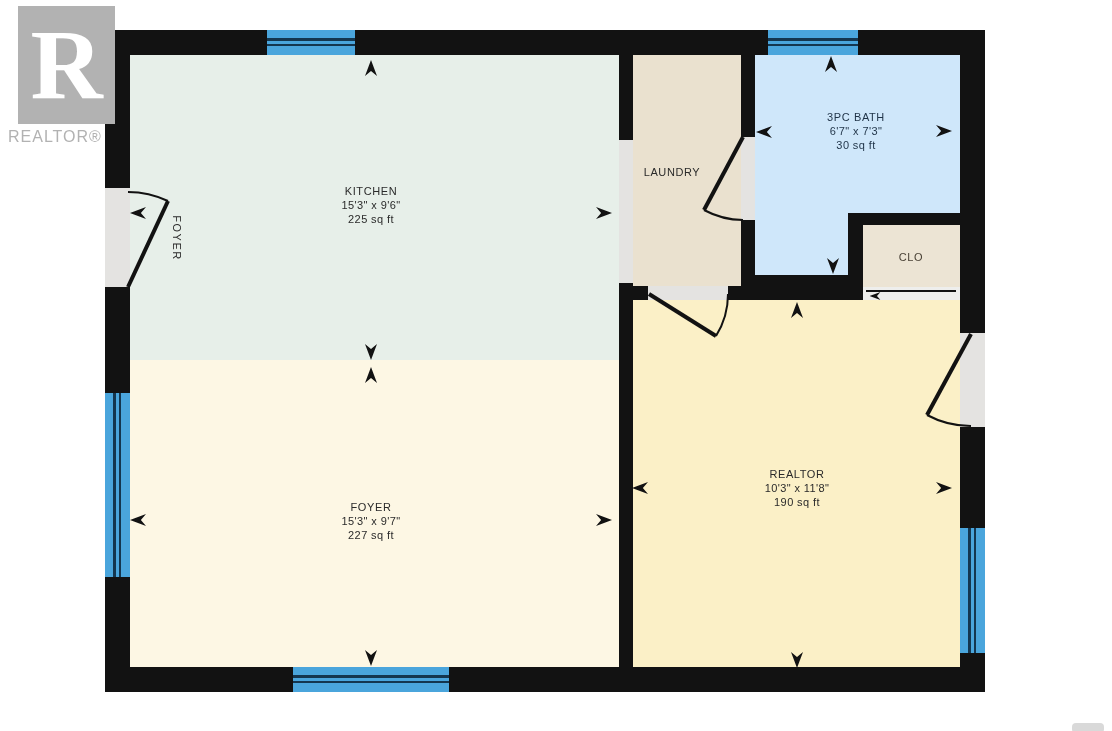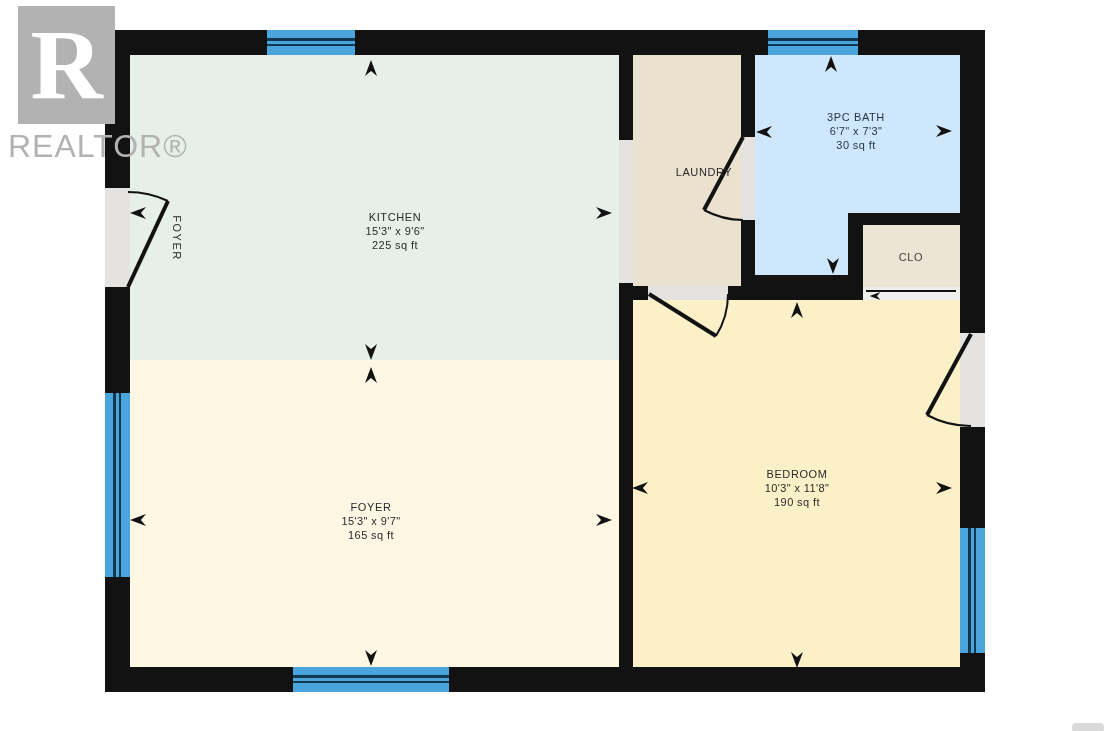--- a/index.html
+++ b/index.html
@@ -82,21 +82,21 @@
   .logo{position:absolute;left:8px;top:6px;width:120px;text-align:left;}
   .logo-box{
     width:97px;height:118px;margin-left:10px;background:var(--logo-gray);
     display:flex;align-items:center;justify-content:center;
   }
   .logo-r{
     color:#ffffff;font-size:100px;font-weight:bold;line-height:100px;
     font-family:"Liberation Serif", serif;
   }
   .logo-word{
-    margin-top:4px;color:var(--logo-gray);font-size:32px;letter-spacing:1px;
+    margin-top:4px;color:var(--logo-gray);font-size:16px;letter-spacing:1px;
     font-family:"Liberation Sans", sans-serif;white-space:nowrap;
   }
   .corner-pill{
     position:absolute;left:1072px;top:723px;width:32px;height:10px;
     background:#d9d9d9;border-radius:4px;
   }
 </style>
 </head>
 <body>
 
@@ -163,48 +163,48 @@
   <span class="dart up" style="left:831px;top:64px;"></span>
   <span class="dart left" style="left:764px;top:132px;"></span>
   <span class="dart" style="left:944px;top:131px;"></span>
   <span class="dart down" style="left:833px;top:266px;"></span>
 
   <span class="dart up" style="left:797px;top:310px;"></span>
   <span class="dart left" style="left:640px;top:488px;"></span>
   <span class="dart" style="left:944px;top:488px;"></span>
   <span class="dart down" style="left:797px;top:660px;"></span>
 
-  <div class="room-label" style="left:371px;top:231px;margin-left:24px;">
+  <div class="room-label" style="left:371px;top:205px;">
     <div class="rname">KITCHEN</div>
     <div class="rdim">15'3" x 9'6"</div>
     <div class="rarea">225 sq ft</div>
   </div>
 
   <div class="room-label" style="left:371px;top:521px;">
     <div class="rname">FOYER</div>
     <div class="rdim">15'3" x 9'7"</div>
-    <div class="rarea">165 sq ft</div>
-  </div>
-
-  <div class="room-label" style="left:704px;top:172px;">
+    <div class="rarea">227 sq ft</div>
+  </div>
+
+  <div class="room-label" style="left:672px;top:172px;">
     <div class="rname">LAUNDRY</div>
   </div>
 
   <div class="room-label lbl-bath" style="left:856px;top:131px;">
     <div class="rname">3PC BATH</div>
     <div class="rdim">6'7" x 7'3"</div>
     <div class="rarea">30 sq ft</div>
   </div>
 
   <div class="room-label lbl-clo" style="left:911px;top:257px;">
     <div class="rname">CLO</div>
   </div>
 
   <div class="room-label" style="left:797px;top:488px;">
-    <div class="rname">BEDROOM</div>
+    <div class="rname">REALTOR</div>
     <div class="rdim">10'3" x 11'8"</div>
     <div class="rarea">190 sq ft</div>
   </div>
 
   <div class="foyer-label" style="left:177px;top:238px;">FOYER</div>
 
 </div>
 
 <div class="logo">
   <div class="logo-box">

